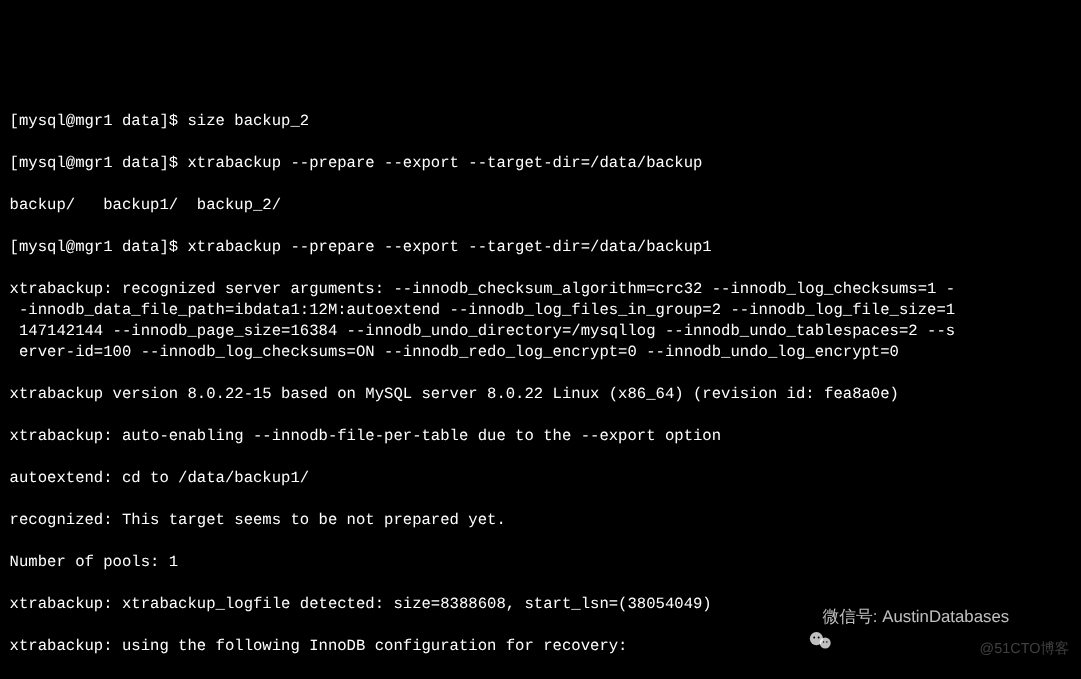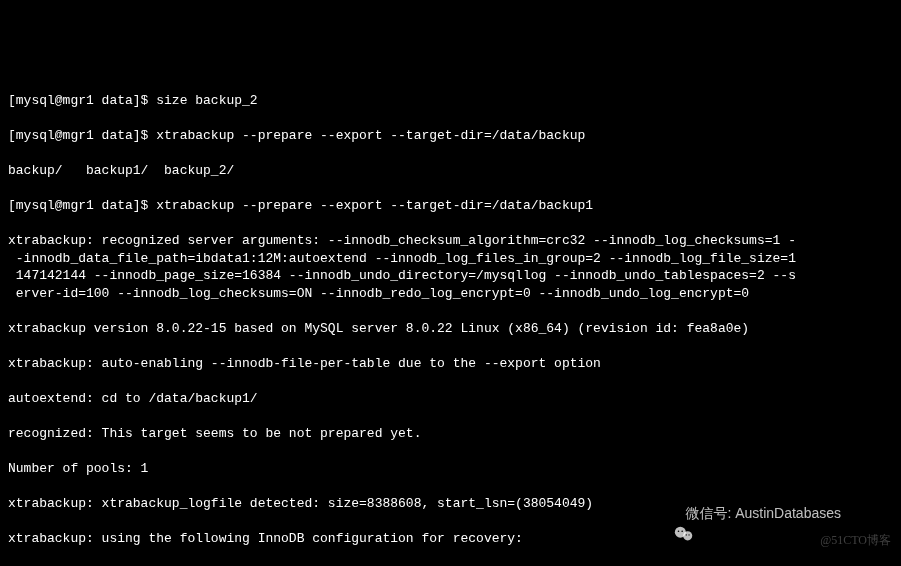--- a/index.html
+++ b/index.html
@@ -38,21 +38,21 @@
       width: 22px;
       height: 22px;
       display: inline-block;
     }
     .watermark-cto {
       position: absolute;
       right: 10px;
       bottom: 18px;
       color: rgba(180,180,180,0.35);
       font-size: 12px;
-      font-family: Liberation Serif, serif;
+      font-family: Liberation Sans, sans-serif;
     }
   </style>
 </head>
 <body>
 
 
 
 <div>
 <div class="line">[mysql@mgr1 data]$ size backup_2</div>
 <div class="line">[mysql@mgr1 data]$ xtrabackup --prepare --export --target-dir=/data/backup</div>

